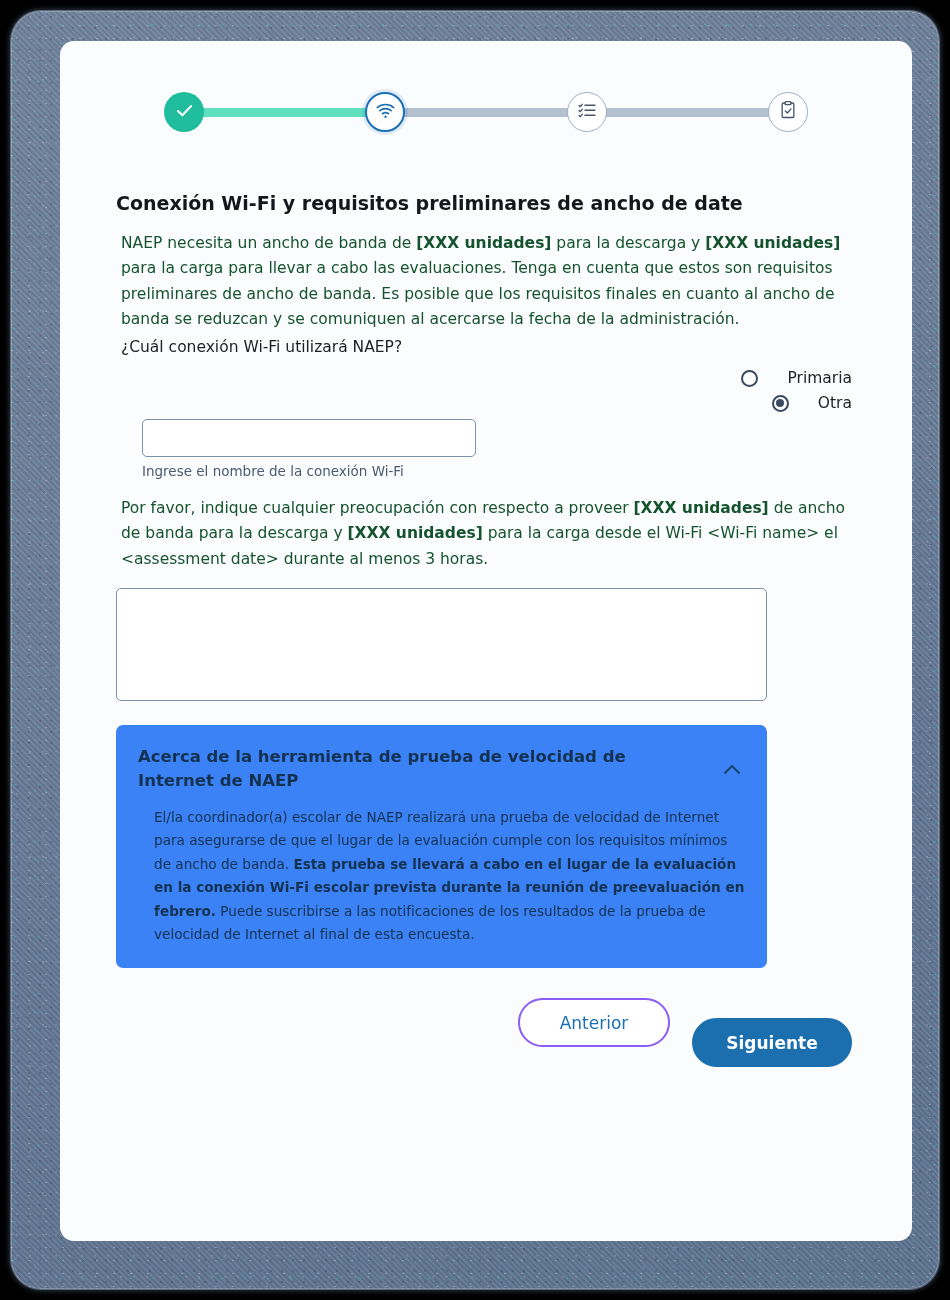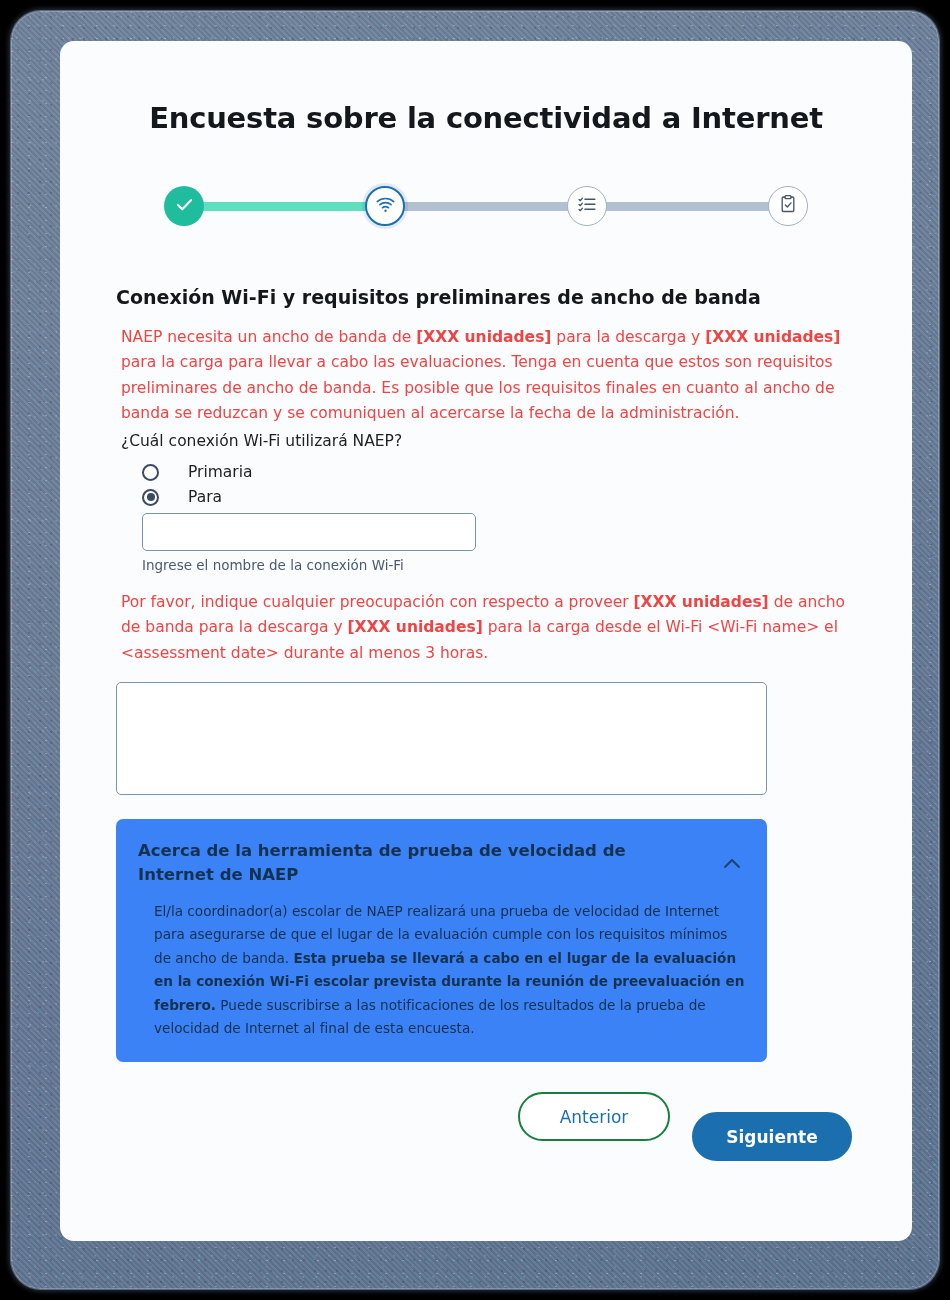--- a/index.html
+++ b/index.html
@@ -145,38 +145,39 @@
     margin: 52px 0 0 0;
     font-size: 19px;
     font-weight: bold;
     color: #14181d;
     font-family: "DejaVu Sans", sans-serif;
   }
   .para {
     margin: 17px 0 0 5px;
     font-size: 15.5px;
     line-height: 1.64;
-    color: #ef4444;
+    color: #14532d;
     font-family: "DejaVu Sans", sans-serif;
   }
   .para b { font-weight: bold; }
   .question {
     margin: 2px 0 4px 5px;
     font-size: 15.5px;
     line-height: 1.64;
     color: #1c1f24;
   }
 
   
   .radio-group { margin: 9px 0 0 26px; }
   .radio-row {
     display: flex;
     align-items: center;
     gap: 29px;
     margin-bottom: 7px;
+    justify-content: flex-end;
   }
   .radio {
     width: 17px;
     height: 17px;
     border-radius: 50%;
     border: 2px solid #3a4a60;
     background: #fff;
     box-sizing: border-box;
     position: relative;
     flex: 0 0 auto;
@@ -289,21 +290,21 @@
     font-family: "DejaVu Sans", sans-serif;
     font-size: 17px;
     border-radius: 26px;
     cursor: pointer;
     box-sizing: border-box;
   }
   .btn-secondary {
     width: 152px;
     height: 49px;
     background: #ffffff;
-    border: 2px solid #15803d;
+    border: 2px solid #8b5cf6;
     color: #1c6fae;
   }
   .btn-primary {
     width: 160px;
     height: 49px;
     background: #1c6fae;
     border: 2px solid #1c6fae;
     color: #ffffff;
     font-weight: bold;
     margin-top: 20px;
@@ -312,21 +313,20 @@
 </head>
 <body>
 
 <div class="screen">
   <div class="frame">
     <div class="noise"></div>
 
     <div class="card">
       <div class="inner">
 
-        <h1 class="page-title">Encuesta sobre la conectividad a Internet</h1>
 
         <div class="stepper">
 
           <div class="step-node done">
             <span>
               <svg width="21" height="21" viewBox="0 0 24 24" fill="none" stroke="currentColor" stroke-width="2.4" stroke-linecap="round" stroke-linejoin="round">
                   <polyline points="4.5,12.5 9.5,17.5 19.5,7"></polyline>
                 </svg>
             </span>
           </div>
@@ -368,34 +368,34 @@
                 <rect x="8.5" y="1.9" width="7" height="3.6" rx="1"></rect>
                 <polyline points="8.8,13.2 11.2,15.6 15.6,10.6"></polyline>
               </svg>
             </span>
           </div>
 
         </div>
 
         <div class="content">
 
-          <h2 class="section-title">Conexión Wi-Fi y requisitos preliminares de ancho de banda</h2>
+          <h2 class="section-title">Conexión Wi-Fi y requisitos preliminares de ancho de date</h2>
 
           <p class="para"><span>NAEP necesita un ancho de banda de </span><b>[XXX unidades]</b><span> para la descarga y </span><b>[XXX unidades]</b><span> para la carga para llevar a cabo las evaluaciones. Tenga en cuenta que estos son requisitos preliminares de ancho de banda. Es posible que los requisitos finales en cuanto al ancho de banda se reduzcan y se comuniquen al acercarse la fecha de la administración.</span></p>
 
           <p class="question">¿Cuál conexión Wi-Fi utilizará NAEP?</p>
 
           <div class="radio-group">
             <label class="radio-row">
               <span class="radio"></span>
               <span class="radio-label">Primaria</span>
             </label>
             <label class="radio-row">
               <span class="radio checked"></span>
-              <span class="radio-label">Para</span>
+              <span class="radio-label">Otra</span>
             </label>
           </div>
 
           <div class="other-input-wrap">
             <input class="text-input" type="text" placeholder="" style="">
             <div class="helper-text">Ingrese el nombre de la conexión Wi-Fi</div>
           </div>
 
           <p class="para"><span>Por favor, indique cualquier preocupación con respecto a proveer </span><b>[XXX unidades]</b><span> de ancho de banda para la descarga y </span><b>[XXX unidades]</b><span> para la carga desde el Wi-Fi &lt;Wi-Fi name&gt; el &lt;assessment date&gt; durante al menos 3 horas.</span></p>
 

